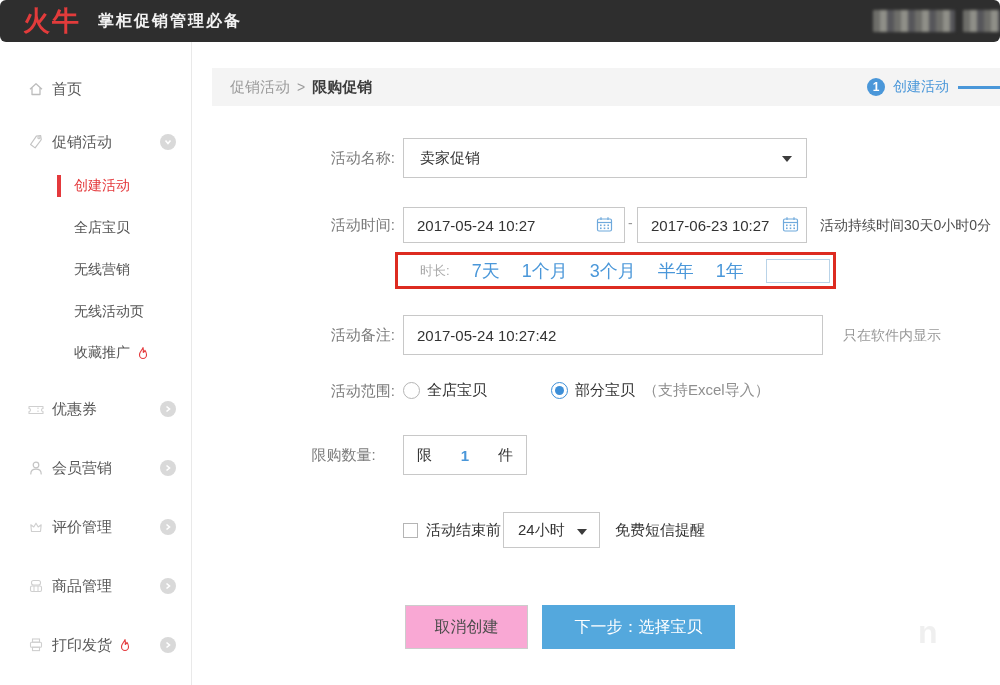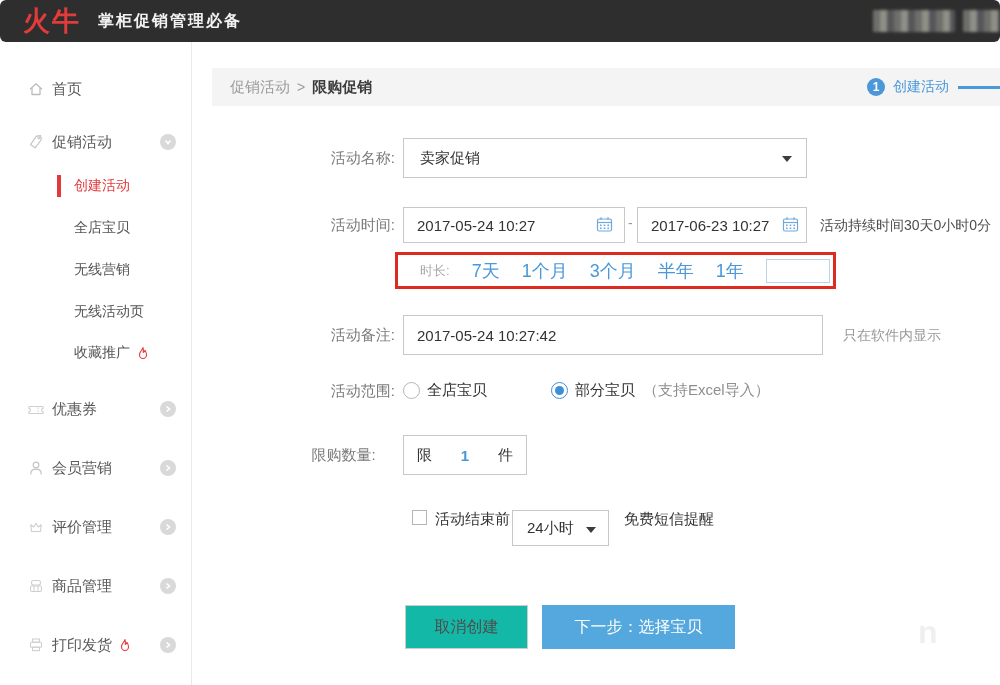--- a/index.html
+++ b/index.html
@@ -91,34 +91,34 @@
   .radio-label { margin-left:7px; font-size:15px; color:#333; }
   .gap40 { width:64px; }
   .scope-hint { margin-left:8px; font-size:15px; color:#8f8f8f; }
 
   .limit-box { position:absolute; left:211px; top:393px; width:124px; height:40px;
     border:1px solid #c8c8c8; display:flex; align-items:center; justify-content:space-between;
     padding:0 13px; }
   .limit-fix { font-size:15px; color:#333; }
   .limit-val { font-size:15px; color:#4a97d9; font-weight:bold; cursor:text; }
 
-  .sms-row { position:absolute; left:220px; top:468px; height:40px; display:flex; align-items:flex-start; }
+  .sms-row { position:absolute; left:211px; top:468px; height:40px; display:flex; align-items:center; }
   .checkbox { width:15px; height:15px; border:1px solid #b5b5b5; background:#fff; cursor:pointer;
     flex:0 0 auto; }
   .sms-label { margin-left:8px; font-size:15px; color:#333; }
   .sms-select { margin-left:2px; width:97px; height:36px; border:1px solid #c8c8c8;
     display:flex; align-items:center; cursor:pointer; position:relative; }
   .sms-select .box-text { margin-left:14px; }
   .sms-select .caret { position:absolute; right:12px; top:16px; width:0; height:0;
     border-left:5px solid transparent; border-right:5px solid transparent;
     border-top:6px solid #3c3c3c; }
   .sms-suffix { margin-left:15px; font-size:15px; color:#333; }
 
   .btn-row { position:absolute; left:213px; top:563px; display:flex; }
-  .btn-cancel { width:123px; height:44px; background:#14b8a6; border:1px solid #ccc;
+  .btn-cancel { width:123px; height:44px; background:#f9a8d4; border:1px solid #ccc;
     font-size:16px; color:#4d4d4d; cursor:pointer; font-family:Liberation Serif, serif; }
   .btn-next { margin-left:14px; width:193px; height:44px; background:#54a8dd; border:none;
     font-size:16px; color:#fff; cursor:pointer; font-family:inherit; }
 
   .watermark { position:absolute; left:726px; top:572px; font-size:32px; font-weight:bold;
     color:#ededed; opacity:.85; }
 
   svg { display:block; }
 </style>
 </head>

